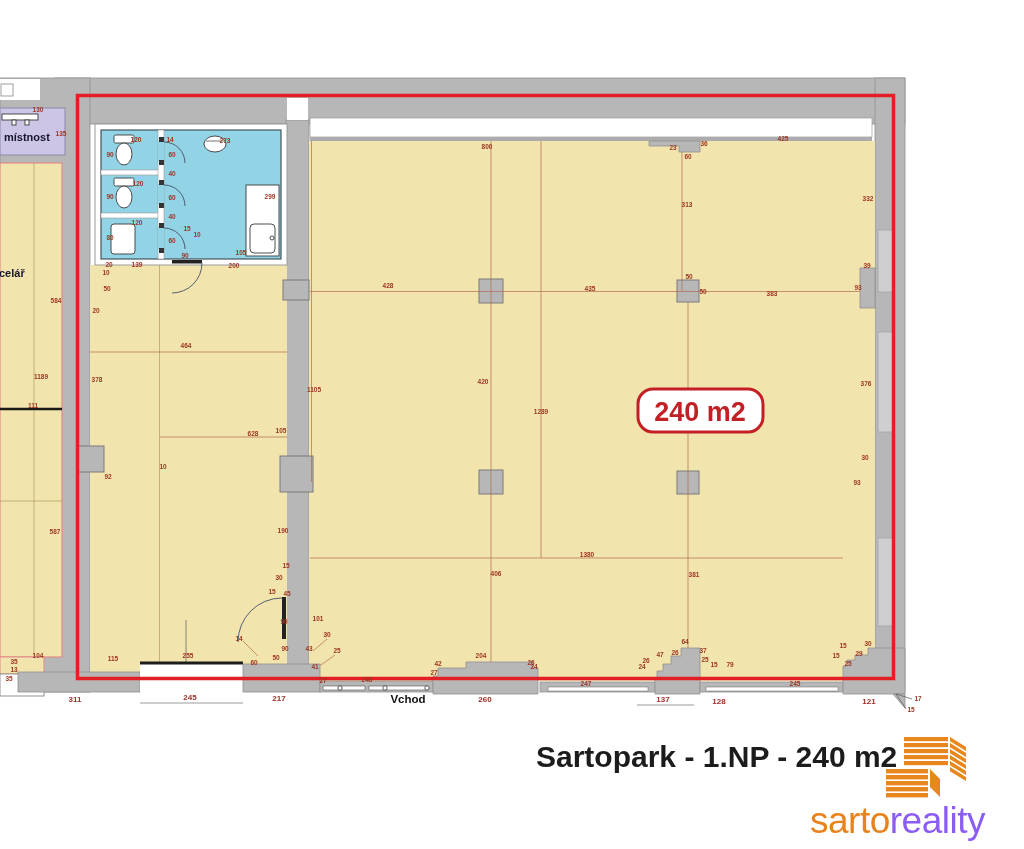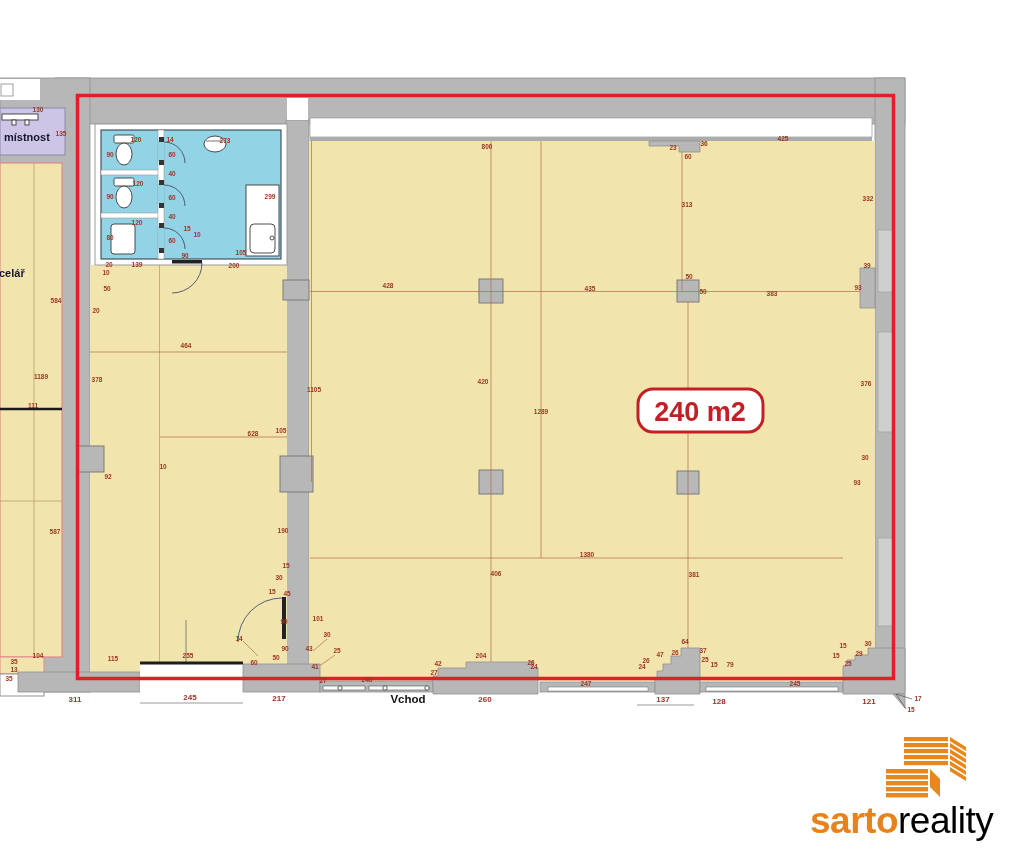--- a/index.html
+++ b/index.html
@@ -14,22 +14,22 @@
   .redline{stroke:#b06a50;stroke-width:0.7;fill:none;}
   .arc{stroke:#44506a;stroke-width:0.9;fill:none;}
   .wall{fill:#b7b7b7;stroke:#8f8f8f;stroke-width:0.8;}
   .col{fill:#b7b7b7;stroke:#7b7b7b;stroke-width:1;}
   .fix{fill:#ffffff;stroke:#3a3a3a;stroke-width:0.9;}
   #footer{position:absolute;left:0;top:730px;width:1024px;height:119px;}
   .addr{position:absolute;left:536px;color:#1c1c1c;font-weight:bold;font-size:30px;
         white-space:nowrap;z-index:3;}
   #brand{position:absolute;left:810px;top:800px;font-size:37px;letter-spacing:-0.5px;
          white-space:nowrap;z-index:2;}
-  #brand .b1{color:#e8821c;font-weight:bold;}
-  #brand .b2{color:#000000;font-weight:normal;}
+  #brand .b1{color:#e8821c;font-weight:normal;}
+  #brand .b2{color:#8b5cf6;font-weight:normal;}
   #logo-svg{position:absolute;left:868px;top:733px;z-index:1;}
 </style>
 </head>
 <body>
 
 <div id="stage">
 
 <svg id="plan-svg" width="1024" height="730" viewBox="0 0 1024 730">
 
   <g>
@@ -291,20 +291,21 @@
         <text x="868" y="646" class="dim">30</text>
         <text x="836" y="658" class="dim">15</text>
         <text x="859" y="656" class="dim">29</text>
         <text x="848" y="666" class="dim">25</text>
         <text x="918" y="701" class="dim">17</text>
         <text x="911" y="712" class="dim">15</text>
       </g>
 </svg>
 
 <div id="footer">
+  <div class="addr" style="top:10px;">Sartopark - 1.NP - 240 m2</div>
 </div>
 
 <svg id="logo-svg" width="104" height="76" viewBox="0 0 104 76">
   <g fill="#e8871e">
     <rect x="36" y="4" width="44" height="4.2"></rect>
     <rect x="36" y="10" width="44" height="4.2"></rect>
     <rect x="36" y="16" width="44" height="4.2"></rect>
     <rect x="36" y="22" width="44" height="4.2"></rect>
     <rect x="36" y="28" width="44" height="4.2"></rect>
     <rect x="18" y="36" width="42" height="4.4"></rect>

